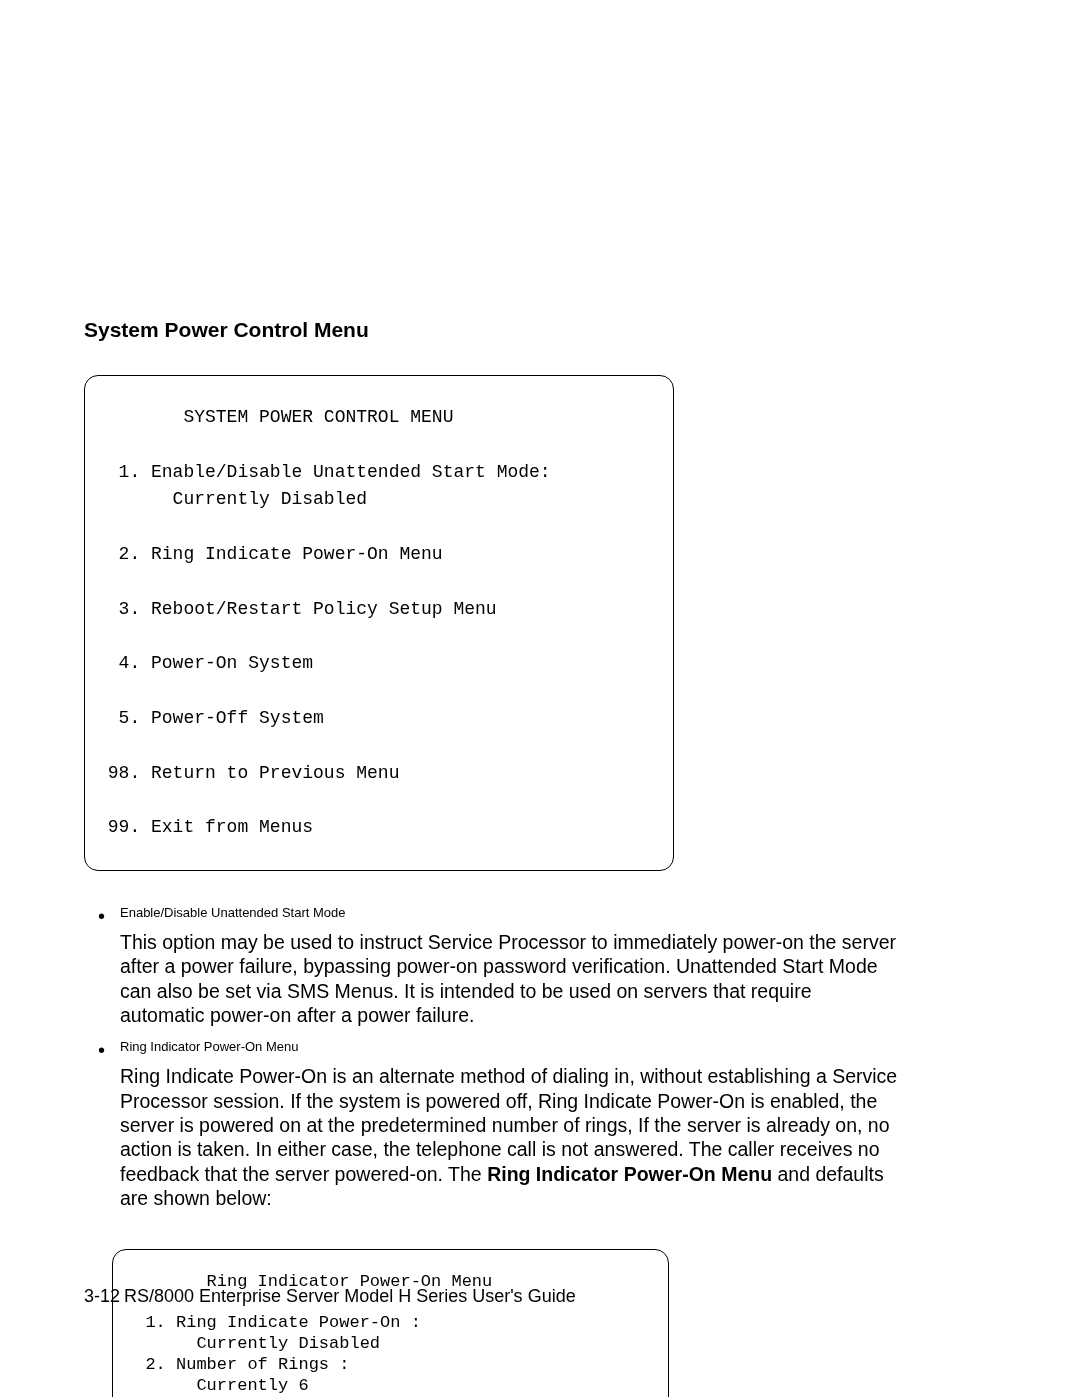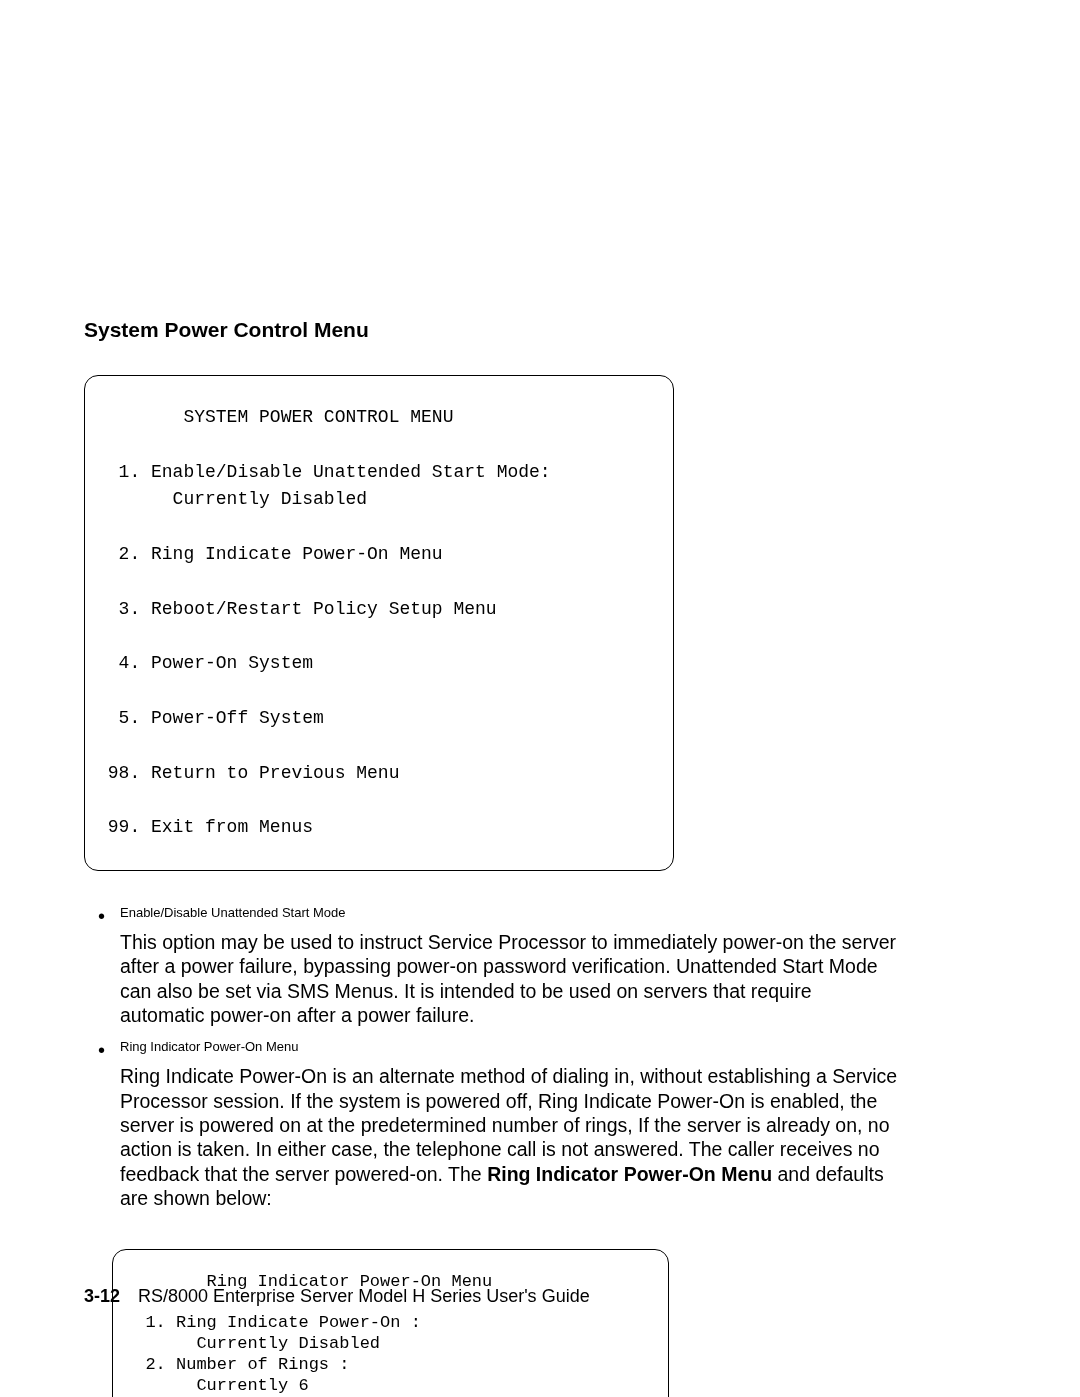--- a/index.html
+++ b/index.html
@@ -80,22 +80,22 @@
     .body-para .bold-inline {
       font-weight: bold;
     }
     .footer {
       position: absolute;
       bottom: 90px;
       left: 84px;
       font-size: 18px;
     }
     .footer .pgnum {
-      font-weight: bold;
-      margin-right: 18px;
+      font-weight: normal;
+      margin-right: 4px;
     }
   </style>
 </head>
 <body>
 
 <div class="page">
 
   <div class="section-heading">System Power Control Menu</div>
 
   <div class="terminal-box">        SYSTEM POWER CONTROL MENU

